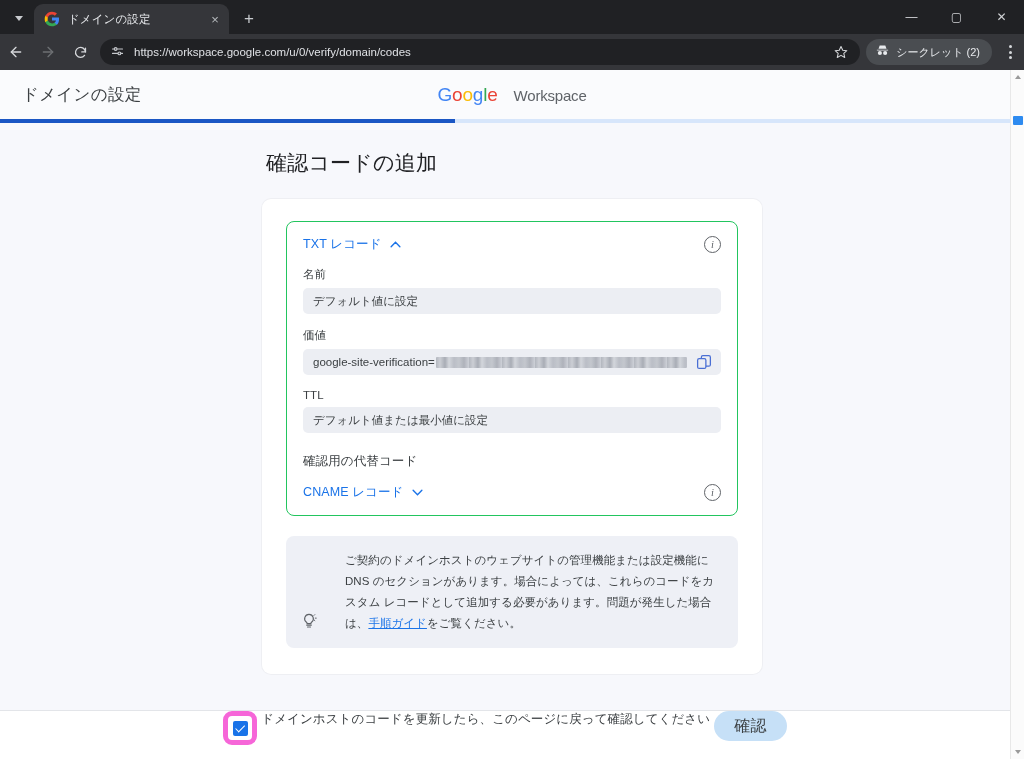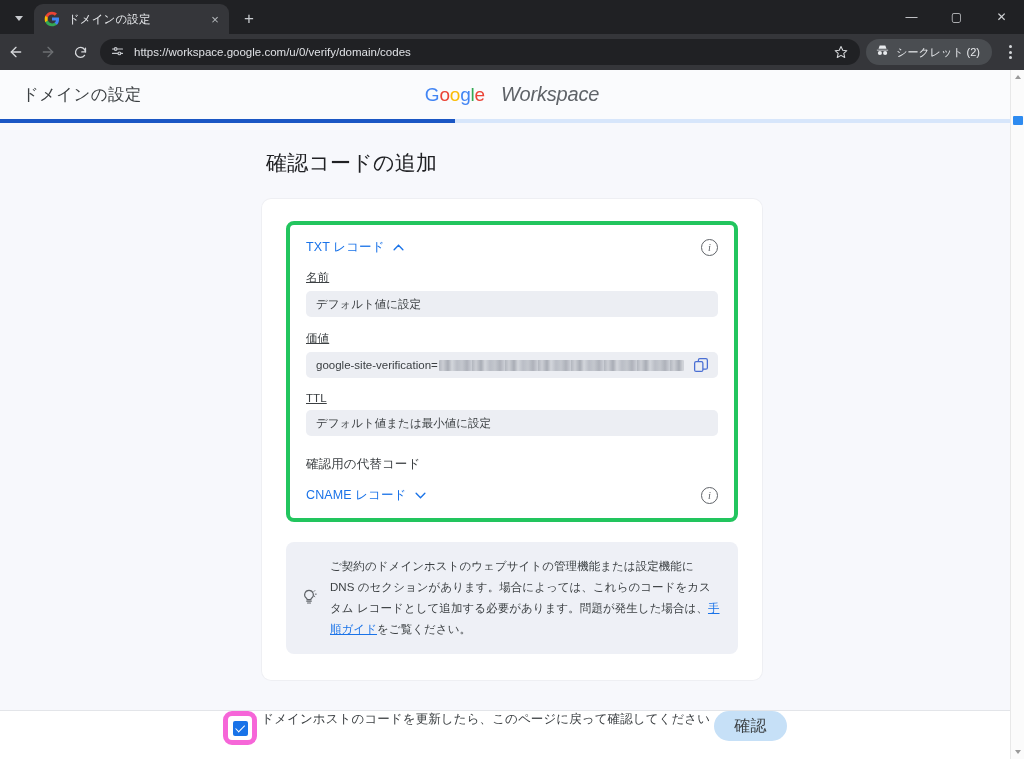--- a/index.html
+++ b/index.html
@@ -109,21 +109,21 @@
   }
   #page-title-text {
     position: absolute; left: 22px; top: 50%; transform: translateY(-50%);
     font-size: 16.5px; color: #3c4043; letter-spacing: .3px;
   }
   #gw-logo {
     position: absolute; left: 50%; transform: translateX(-50%);
     display: flex; align-items: baseline; font-size: 19px; letter-spacing: -.2px;
   }
   #gw-logo .gl { font-weight: 400; }
-  #gw-suffix { color: #5f6368; margin-left: 16px; font-size: 20px; font-style: italic; }
+  #gw-suffix { color: #5f6368; margin-left: 16px; font-size: 15px; }
 
   #progress-track { height: 4px; width: 1010px; background: #d7e6fb; position: relative; }
   #progress-fill { height: 4px; background: #1a56c4; }
 
   #page-scroll-area {
     height: 591px; background: #f7f8fc; position: relative; overflow: hidden;
   }
 
   #content-col { width: 500px; margin: 0 auto; padding-top: 26px; }
 
@@ -136,41 +136,41 @@
     background: #ffffff; border-radius: 9px; padding: 22px 24px 26px 24px;
     box-shadow: 0 0 0 1px rgba(0,0,0,0.035);
   }
 
   #instruction-text {
     font-size: 12.5px; color: #3c4043; line-height: 1.75; letter-spacing: .1px;
     margin-bottom: 18px;
   }
 
   #record-panel {
-    border: 4px solid #22c55e; border-radius: 8px; padding: 14px 16px 14px 16px;
+    border: 1px solid #22c55e; border-radius: 8px; padding: 14px 16px 14px 16px;
   }
 
   .record-head {
     display: flex; align-items: center; justify-content: space-between;
   }
   .record-toggle {
     display: flex; align-items: center; gap: 8px;
     color: #1a73e8; font-size: 12.5px; cursor: pointer; letter-spacing: .1px;
   }
   .caret { color: #1a73e8; font-size: 10px; line-height: 1; }
 
   .info-icon {
     width: 17px; height: 17px; border: 1.3px solid #5f6368; border-radius: 50%;
     display: flex; align-items: center; justify-content: center;
     font-size: 10.5px; color: #5f6368; font-family: "Liberation Serif", serif;
     font-style: italic; cursor: pointer; flex: 0 0 17px;
   }
 
   .field-label {
-    font-size: 11.5px; color: #3c4043; margin: 14px 0 6px 0; letter-spacing: .1px; text-decoration: underline;
+    font-size: 11.5px; color: #3c4043; margin: 14px 0 6px 0; letter-spacing: .1px;
   }
   .field-box {
     height: 26px; background: #eceef3; border-radius: 5px;
     display: flex; align-items: center; padding: 0 10px;
     font-size: 11.5px; color: #3c4043; position: relative;
   }
   .field-box .ftext { white-space: nowrap; overflow: hidden; }
 
   #value-box { padding-right: 34px; }
   #redaction {
@@ -185,21 +185,21 @@
     position: absolute; right: 8px; top: 50%; transform: translateY(-50%);
     width: 18px; height: 18px; cursor: pointer;
   }
 
   #alt-code-heading {
     font-size: 12.5px; color: #3c4043; margin: 20px 0 14px 0; letter-spacing: .1px;
   }
 
   #hint-box {
     background: #eef0f6; border-radius: 8px; margin-top: 20px;
-    padding: 14px 18px 14px 14px; display: flex; gap: 12px; align-items: center;
+    padding: 14px 18px 14px 14px; display: flex; gap: 27px; align-items: flex-end;
   }
   #bulb-icon { flex: 0 0 18px; margin-top: 2px; }
   #hint-text {
     font-size: 11.5px; color: #3c4043; line-height: 1.82; letter-spacing: .05px;
   }
   #hint-link { color: #1a73e8; text-decoration: underline; cursor: pointer; }
 
   
   #bottom-bar {
     position: absolute; left: 0; bottom: 0; width: 1010px; height: 49px;

